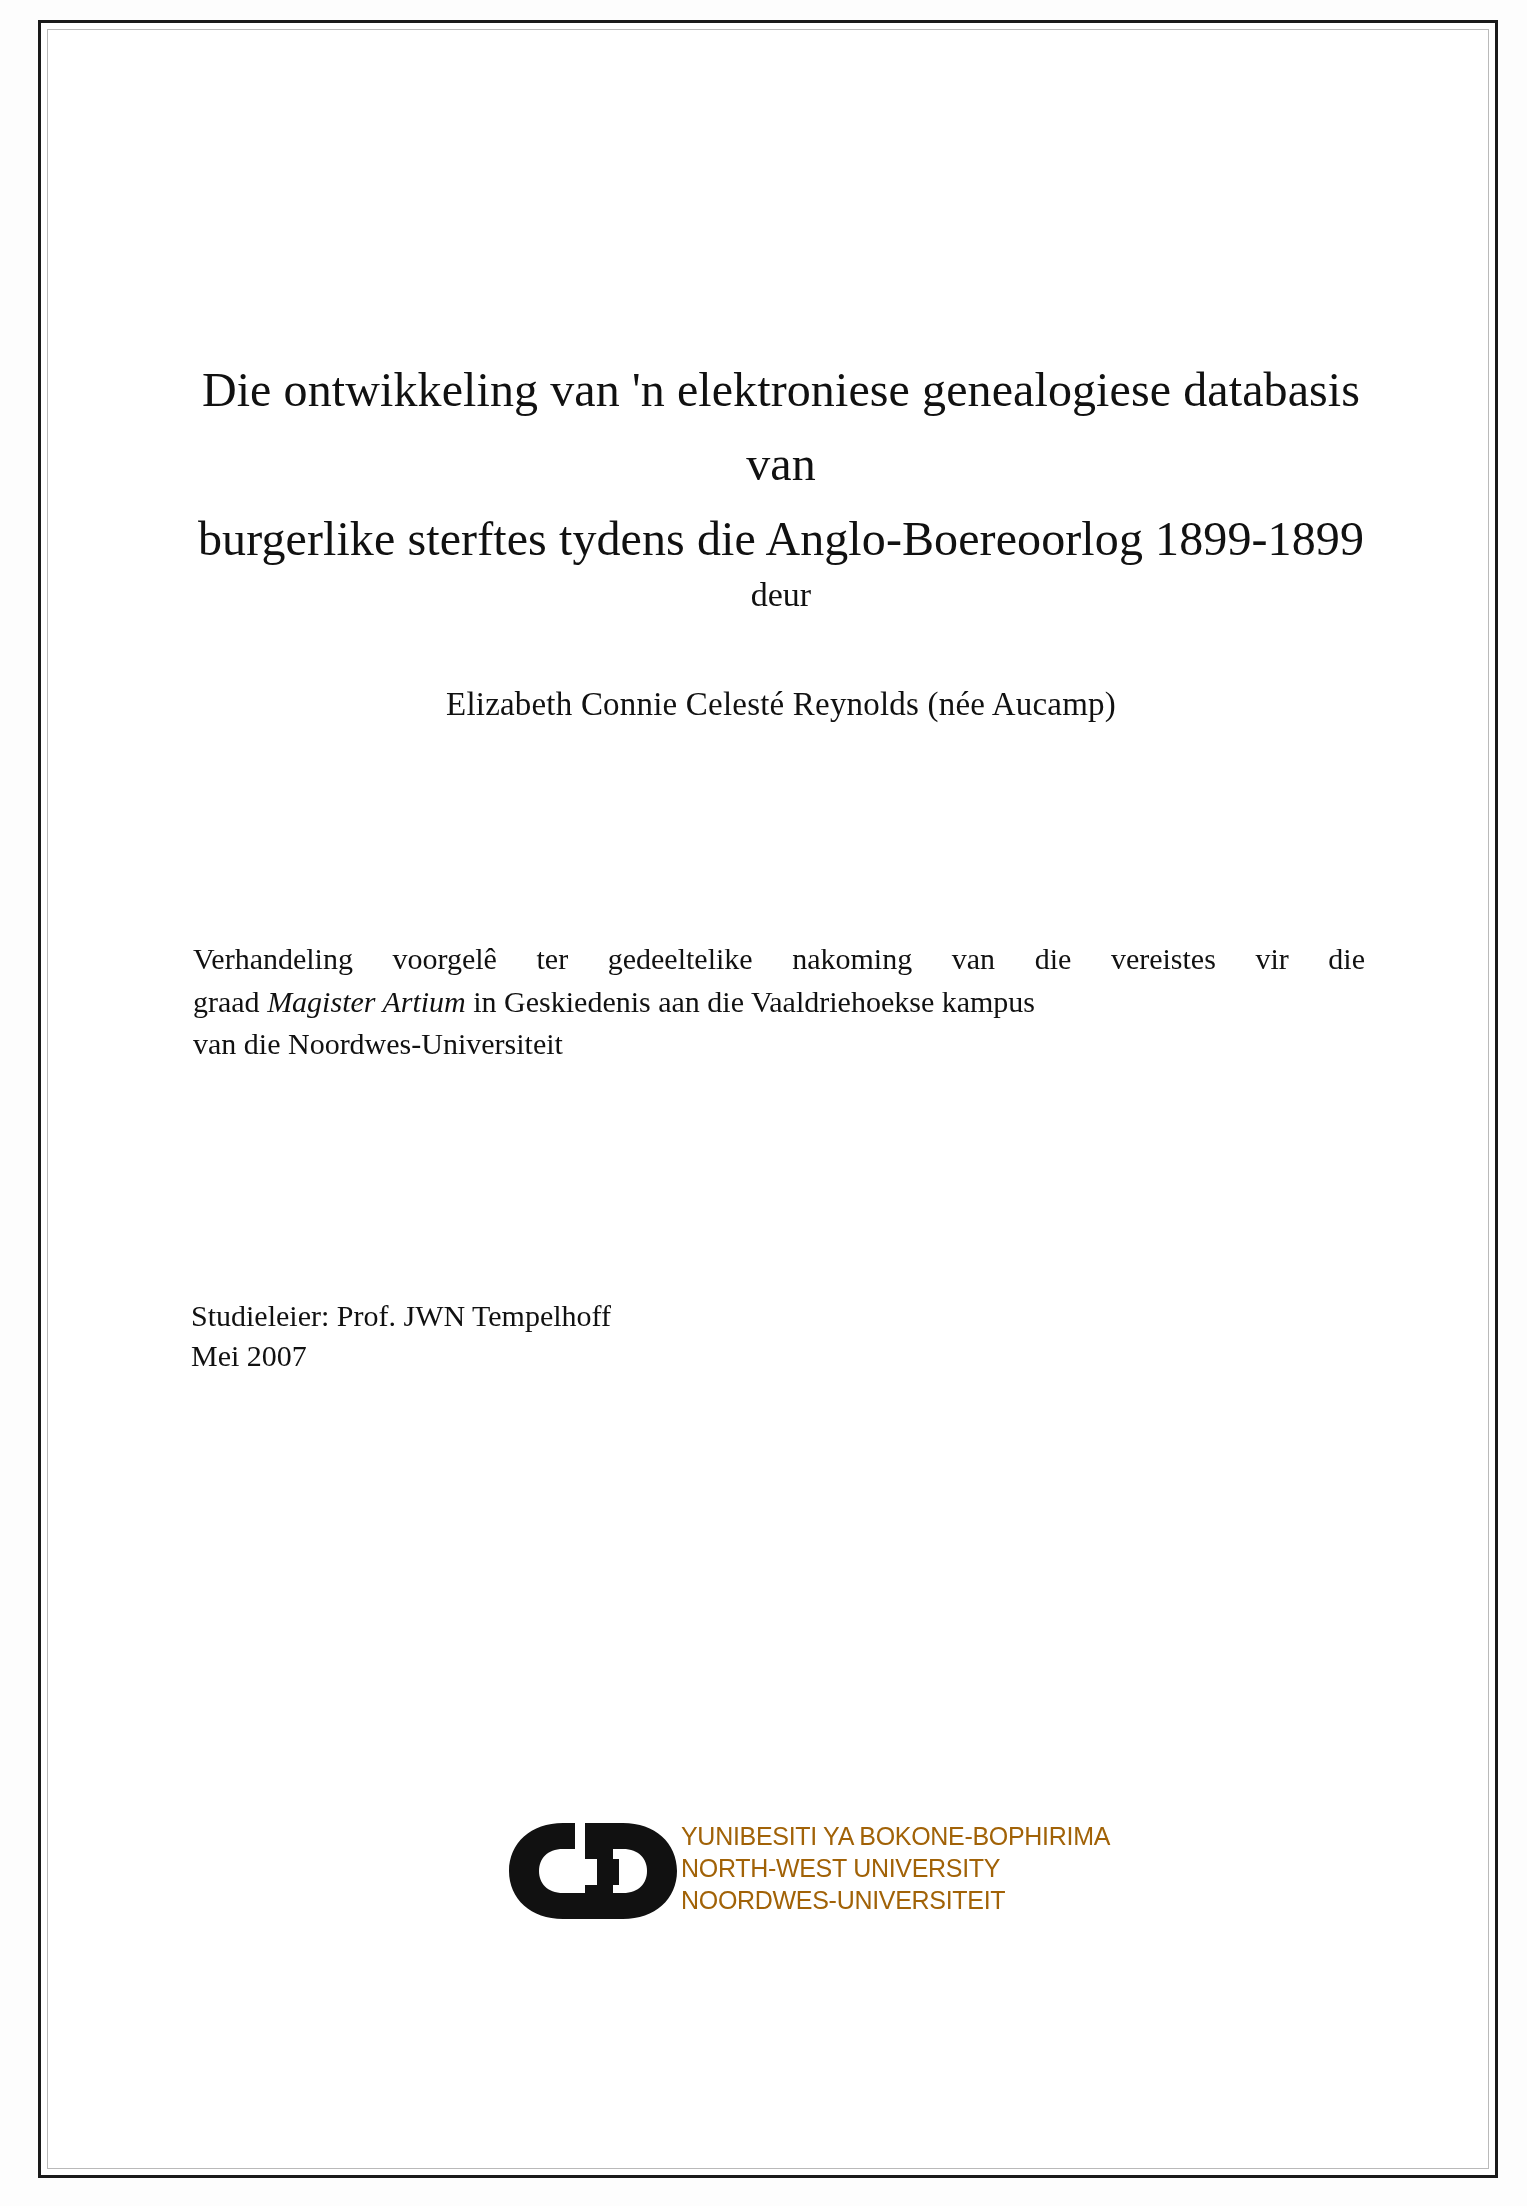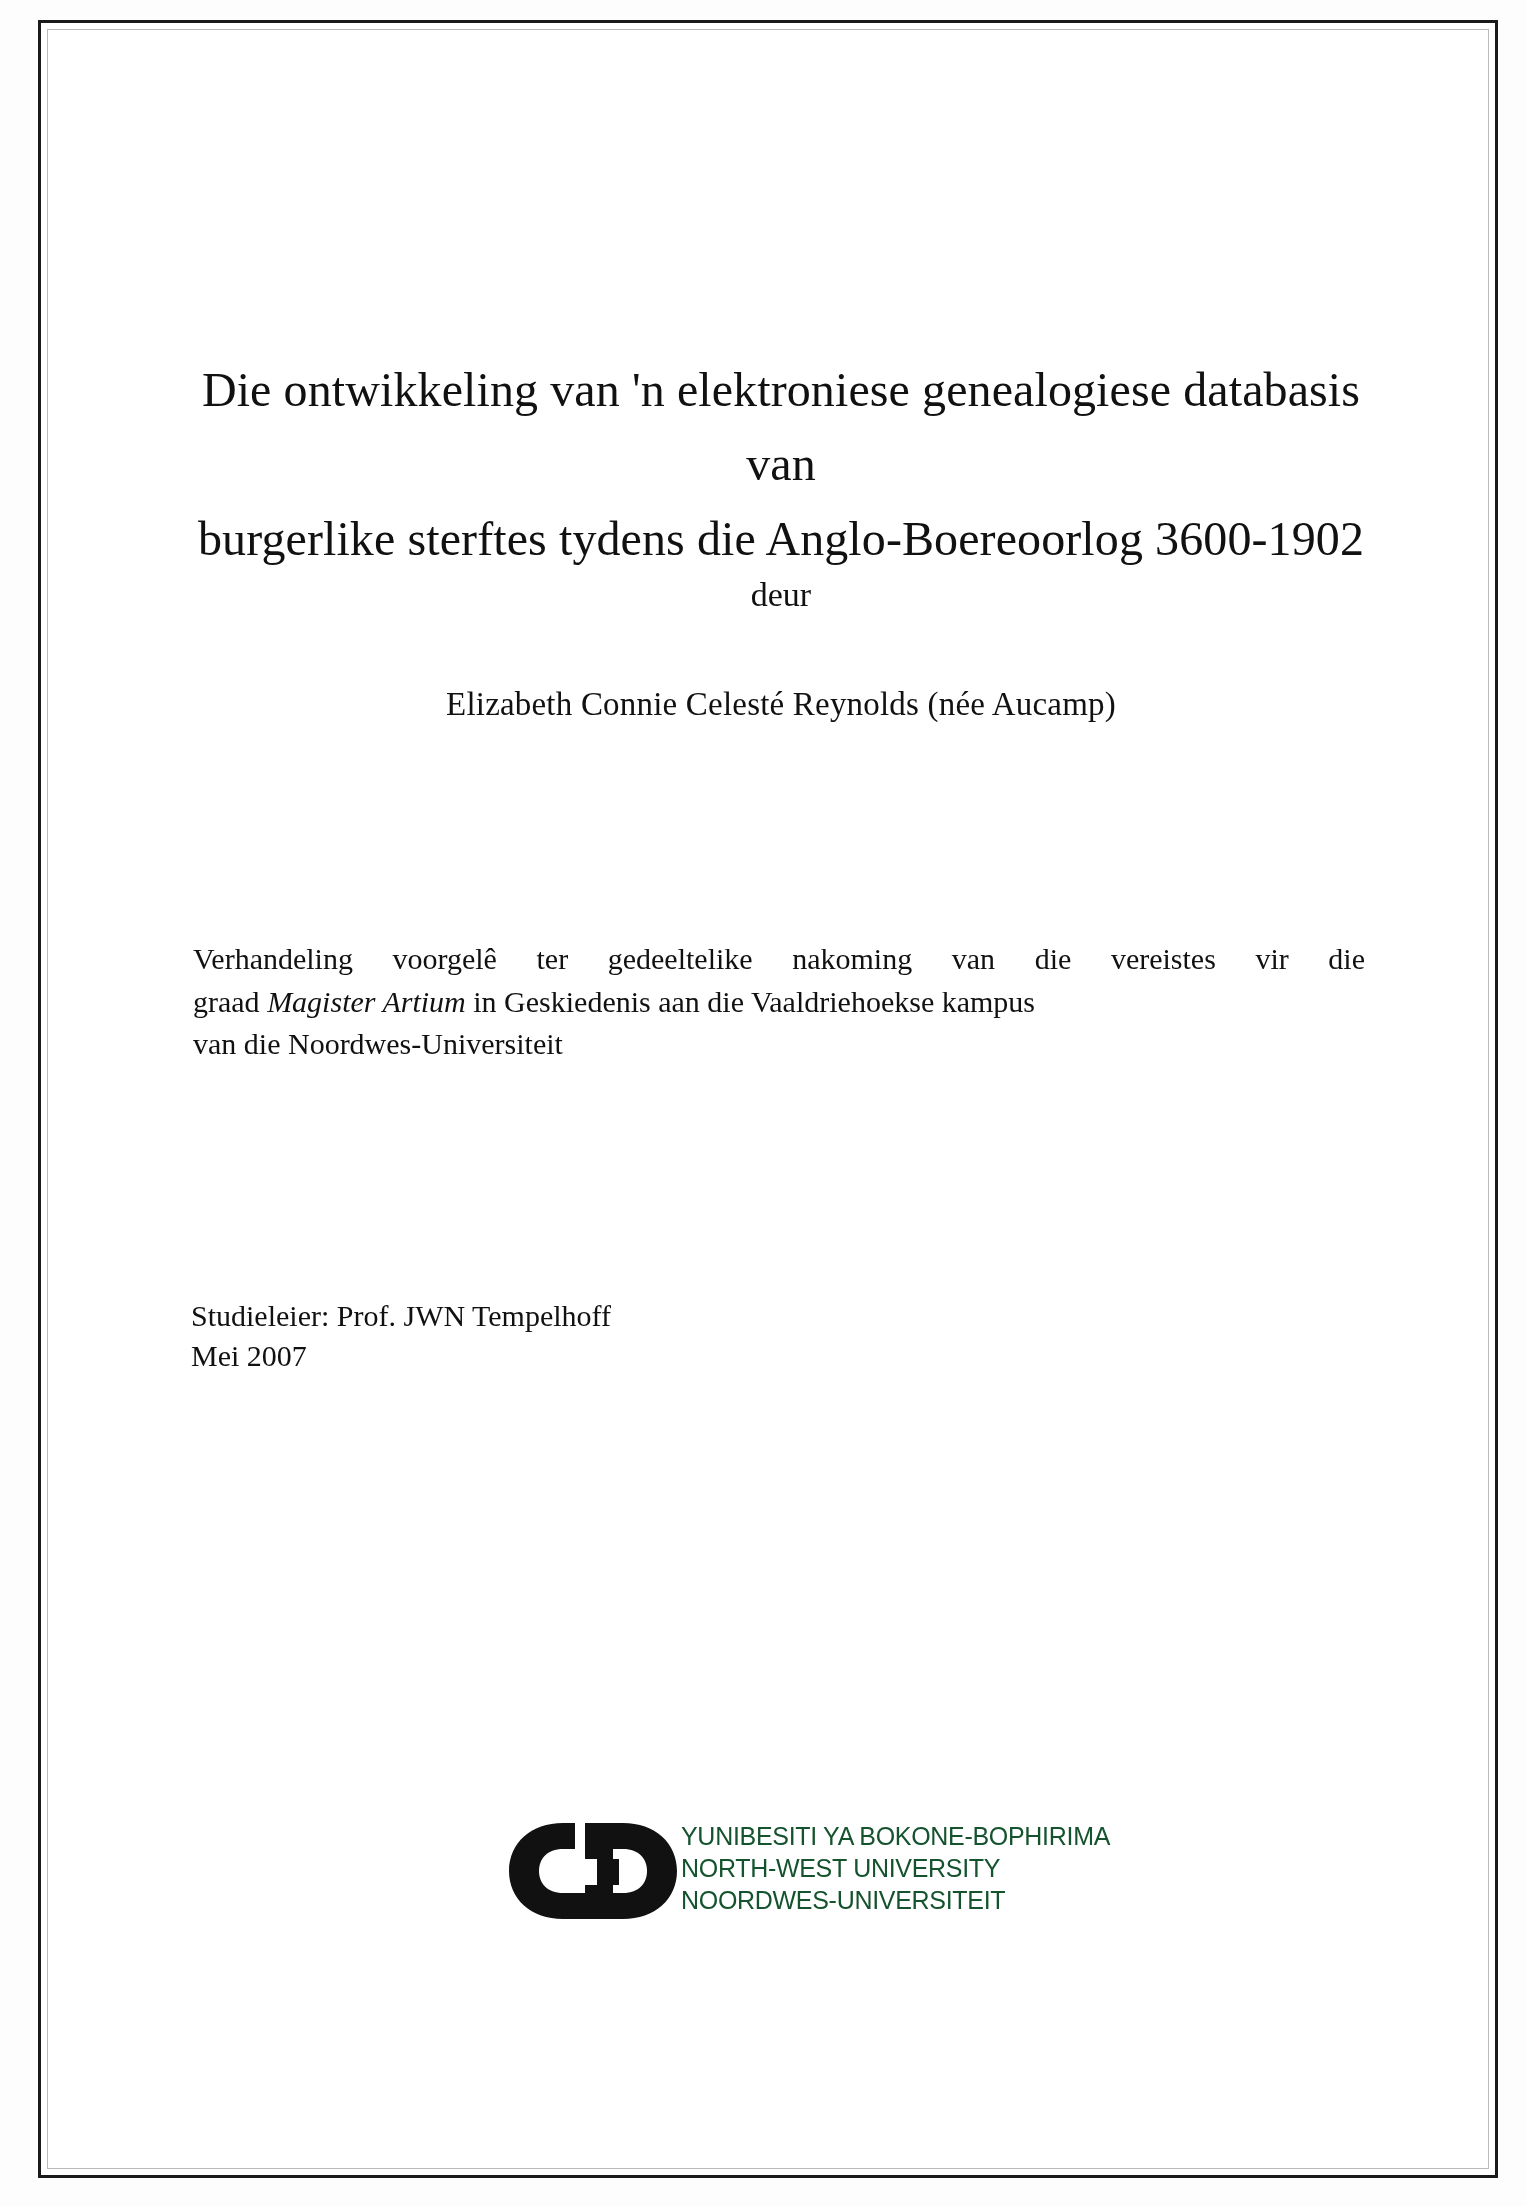--- a/index.html
+++ b/index.html
@@ -130,39 +130,39 @@
     display: block;
   }
   .logo-text {
     position: absolute;
     left: 200px;
     top: 8px;
     font-family: "Liberation Sans", sans-serif;
     font-size: 25px;
     line-height: 1.27;
     letter-spacing: -0.3px;
-    color: #14532d;
+    color: #a16207;
   }
   .logo-text span {
     display: block;
     white-space: nowrap;
   }
 </style>
 </head>
 <body>
 
 <div class="page-scan">
   <div class="page-frame">
     <div class="page-frame-inner"></div>
 
     <div class="content">
 
       <div class="title-block">
         <span class="title-line">Die ontwikkeling van 'n elektroniese genealogiese databasis van</span>
-        <span class="title-line">burgerlike sterftes tydens die Anglo-Boereoorlog 3600-1902</span>
+        <span class="title-line">burgerlike sterftes tydens die Anglo-Boereoorlog 1899-1899</span>
       </div>
 
       <div class="deur">deur</div>
 
       <div class="author">Elizabeth Connie Celesté Reynolds (née Aucamp)</div>
 
       <div class="statement">
         <span class="line1">Verhandeling voorgelê ter gedeeltelike nakoming van die vereistes vir die</span>
         <span class="line2"><span>graad </span><em>Magister Artium</em><span> in Geskiedenis aan die Vaaldriehoekse kampus</span></span>
         <span class="line3">van die Noordwes-Universiteit</span>

